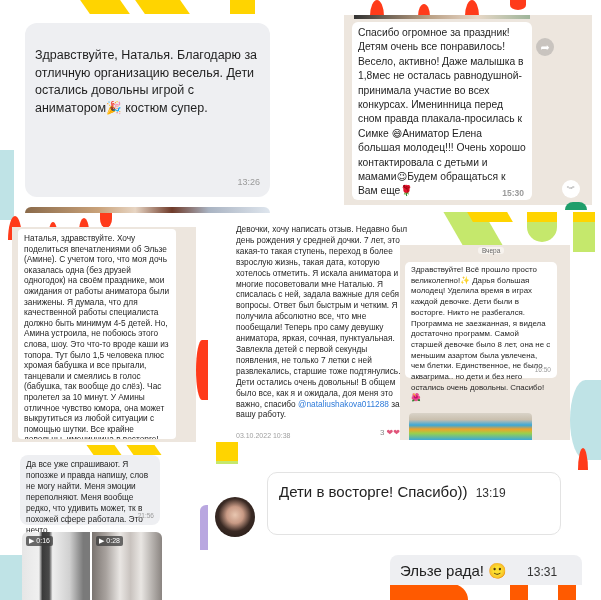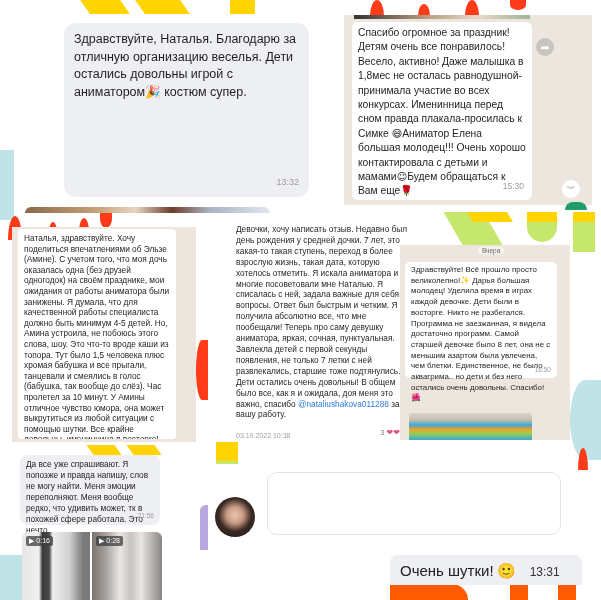--- a/index.html
+++ b/index.html
@@ -48,32 +48,32 @@
 <div class="shape" style="left:0;top:555px;width:80px;height:45px;background:#BFE3E6;border-radius:0 40px 0 0;"></div>
 <div class="shape" style="left:200px;top:505px;width:8px;height:45px;background:#B9A7E0;border-radius:6px 0 0 0;"></div>
 <div class="shape" style="left:578px;top:448px;width:10px;height:22px;background:#FF3B1A;border-radius:50% 50% 0 0 / 100% 100% 0 0;"></div>
 <div class="shape" style="left:390px;top:584px;width:211px;height:16px;">
   <div style="position:absolute;left:0;top:0;width:28px;height:16px;background:#FF5A00;"></div>
   <div style="position:absolute;left:28px;top:0;width:50px;height:16px;background:#FF5A00;border-radius:0 30px 0 0;"></div>
   <div style="position:absolute;left:120px;top:0;width:18px;height:16px;background:#FF5A00;"></div>
   <div style="position:absolute;left:168px;top:0;width:18px;height:16px;background:#FF5A00;"></div>
 </div>
 
-<div class="bubble" style="left:25px;top:23px;width:245px;height:174px;background:#EEEFF2;border-radius:12px;padding:8px 10px;font-size:12.5px;line-height:17.5px;margin-left:39px;">
+<div class="bubble" style="left:25px;top:23px;width:245px;height:174px;background:#EEEFF2;border-radius:12px;padding:24px 10px;font-size:12.5px;line-height:17.5px;">
   <div>Здравствуйте, Наталья. Благодарю за отличную организацию веселья. Дети остались довольны игрой с аниматором🎉 костюм супер.</div>
   <div style="height:17px;"></div>
-  <span class="time" style="right:10px;bottom:6px;">13:32</span>
+  <span class="time" style="right:10px;bottom:6px;">13:26</span>
 </div>
 <div class="shape" style="left:25px;top:207px;width:245px;height:6px;border-radius:6px 6px 0 0;background:linear-gradient(90deg,#8a6a4a,#c9a27a 30%,#e7d5c3 45%,#6f3b2a 60%,#a9b3c2 75%,#dfe6ee);"></div>
 
 <div class="shape" style="left:344px;top:15px;width:248px;height:190px;background:#EDE6DE;"></div>
 <div class="shape" style="left:354px;top:15px;width:176px;height:4px;background:linear-gradient(90deg,#333,#b59a7e 40%,#e8d8c8 70%,#9fb59a);"></div>
 <div class="bubble" style="left:352px;top:22px;width:180px;height:178px;background:#ffffff;border-radius:6px;padding:4px 6px;font-size:10.3px;line-height:14.4px;">
   <div>Спасибо огромное за праздник! Детям очень все понравилось! Весело, активно! Даже малышка в 1,8мес не осталась равнодушной-принимала участие во всех конкурсах. Именинница перед сном правда плакала-просилась к Симке 😄Аниматор Елена большая молодец!!! Очень хорошо контактировала с детьми и мамами😉Будем обращаться к Вам еще🌹</div>
-  <span class="time" style="right:8px;bottom:7px;font-size:8.5px;">15:30</span>
+  <span class="time" style="right:8px;bottom:0;font-size:8.5px;font-weight:bold;">15:30</span>
 </div>
 <div class="shape" style="left:536px;top:38px;width:18px;height:18px;border-radius:50%;background:#c9c4bf;color:#fff;font-size:11px;line-height:18px;text-align:center;">➦</div>
 <div class="shape" style="left:562px;top:180px;width:18px;height:18px;border-radius:50%;background:#ffffff;color:#8a8a8a;font-size:9px;line-height:18px;text-align:center;">︾</div>
 <div class="shape" style="left:565px;top:202px;width:22px;height:8px;border-radius:11px 11px 0 0;background:#1f9e6b;"></div>
 
 <div class="shape" style="left:12px;top:227px;width:184px;height:215px;background:#EDE6DE;"></div>
 <div class="bubble" style="left:18px;top:229px;width:158px;height:210px;background:#ffffff;border-radius:4px;padding:4px 6px;font-size:8.3px;line-height:10.6px;overflow:hidden;">
   <div>Наталья, здравствуйте. Хочу поделиться впечатлениями об Эльзе (Амине). С учетом того, что моя дочь оказалась одна (без друзей одногодок) на своём празднике, мои ожидания от работы аниматора были занижены. Я думала, что для качественной работы специалиста должно быть минимум 4-5 детей. Но, Амина устроила, не побоюсь этого слова, шоу. Это что-то вроде каши из топора. Тут было 1,5 человека плюс хромая бабушка и все прыгали, танцевали и смеялись в голос (бабушка, так вообще до слёз). Час пролетел за 10 минут. У Амины отличное чувство юмора, она может выкрутиться из любой ситуации с помощью шутки. Все крайне довольны, именинница в восторге!</div>
 </div>
 
@@ -105,18 +105,22 @@
   </div>
 </div>
 <div class="shape" style="left:92px;top:532px;width:70px;height:68px;border-radius:0 6px 0 0;background:linear-gradient(90deg,#7a7470 0%,#a8a29e 20%,#e9e6e3 40%,#c9c3bf 55%,#e9e6e3 70%,#8a8480 100%);">
   <div style="position:absolute;left:4px;top:4px;background:rgba(60,60,60,0.75);color:#fff;font-size:7px;padding:1px 3px;border-radius:2px;">
     <span>▶</span> <span>0:28</span>
   </div>
 </div>
 
 <div class="shape" style="left:215px;top:497px;width:40px;height:40px;border-radius:50%;background:radial-gradient(circle at 50% 45%,#e8c6b0 0%,#c89a85 28%,#3a2a24 55%,#1e1612 100%);"></div>
 <div class="bubble" style="left:267px;top:472px;width:294px;height:63px;background:#ffffff;border:1px solid #e3e3e3;border-radius:10px;padding:8px 11px;font-size:15px;line-height:21px;color:#222;">
+  <div>
+    <span>Дети в восторге! Спасибо))</span>
+    <span style="font-size:12px;color:#333;margin-left:4px;">13:19</span>
+  </div>
 </div>
 
 <div class="bubble" style="left:390px;top:555px;width:192px;height:30px;background:#EEEFF2;border-radius:8px 8px 0 0;padding:6px 10px;font-size:15px;line-height:20px;color:#222;">
-  <span>Очень шутки! 🙂</span>
-  <span style="font-size:12px;color:#333;margin-left:9px;">13:31</span>
+  <span>Эльзе рада! 🙂</span>
+  <span style="font-size:12px;color:#333;margin-left:16px;">13:31</span>
 </div>
 
 </body></html>

